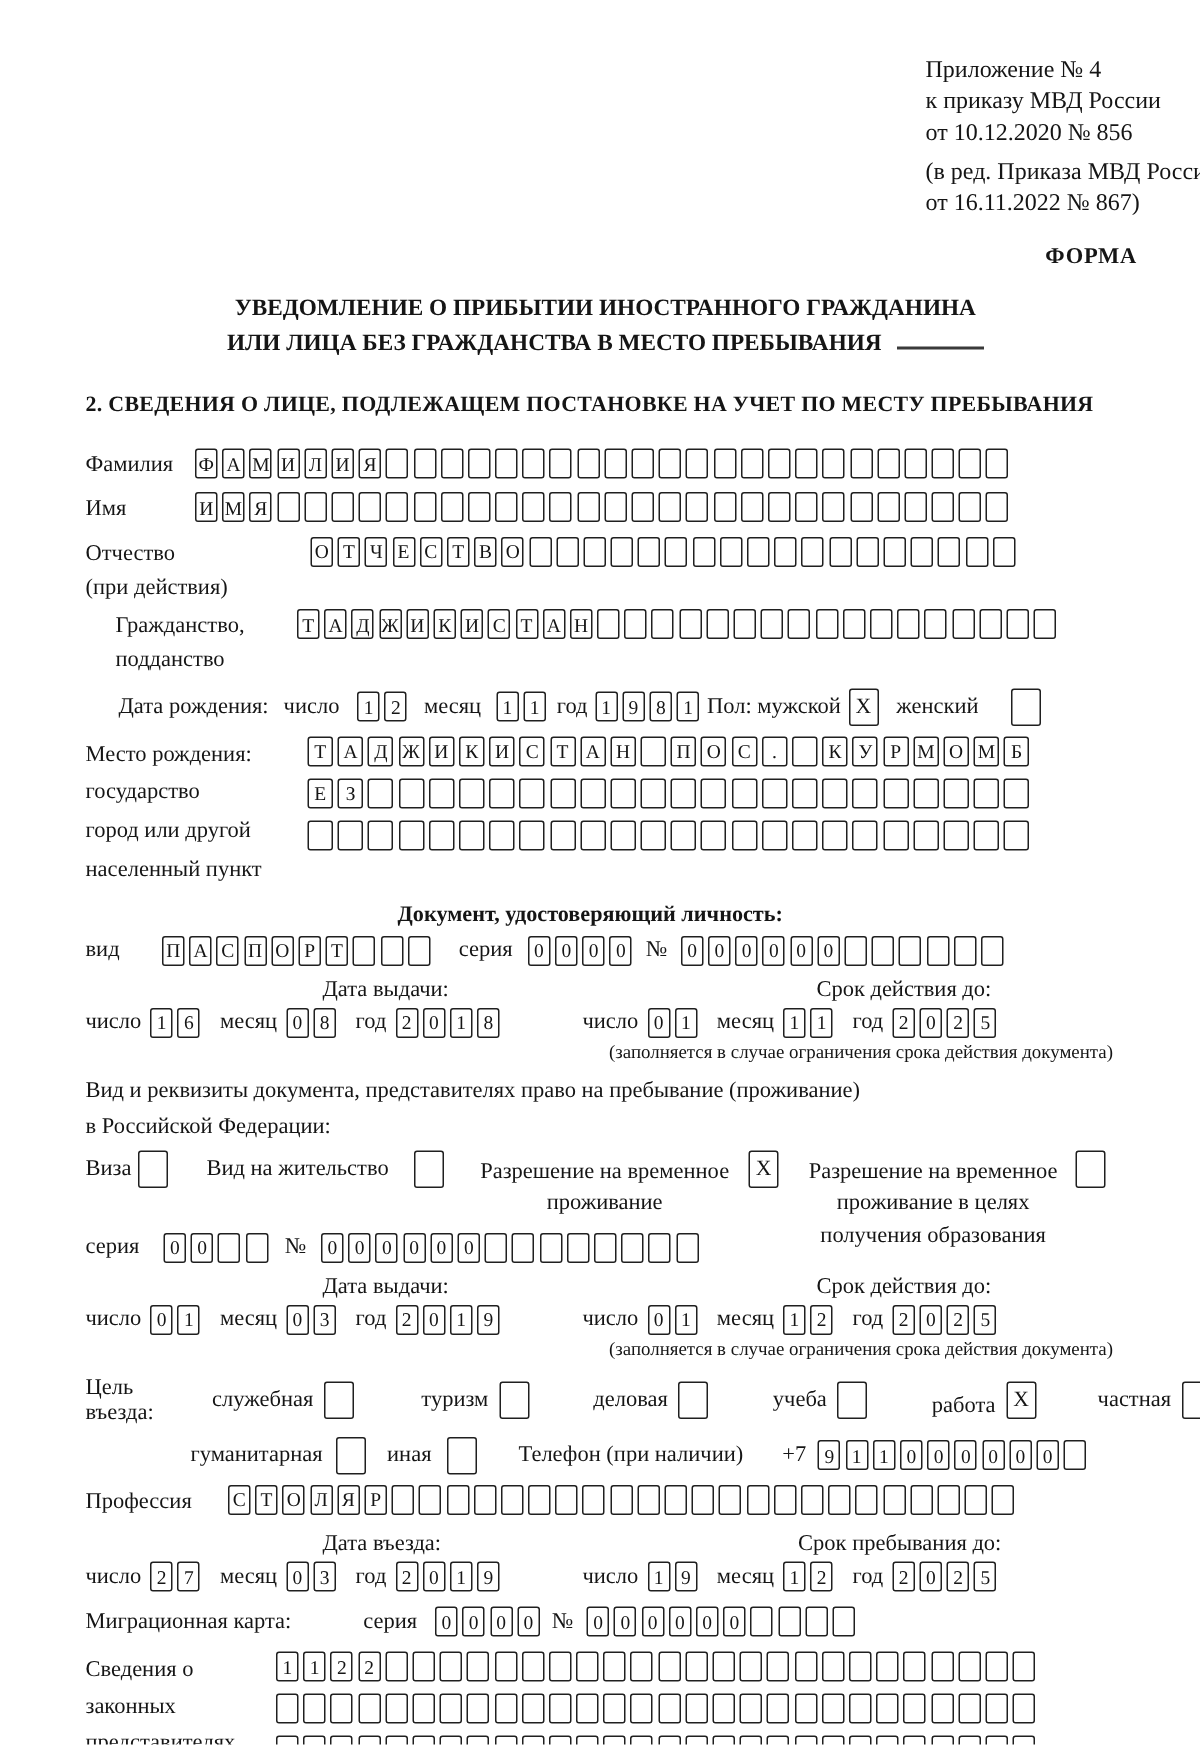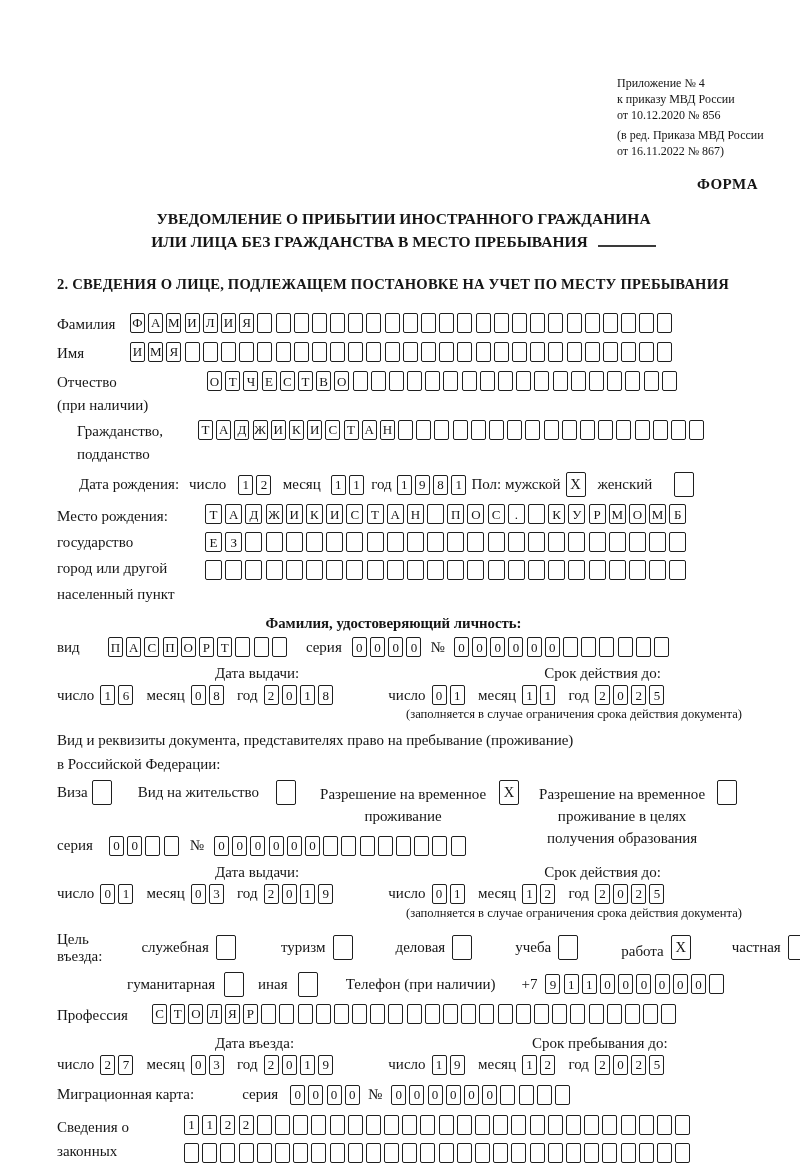--- a/index.html
+++ b/index.html
@@ -5,21 +5,21 @@
   * { box-sizing: border-box; }
   html,body { margin:0; padding:0; }
   body {
     width:800px; height:1163px; overflow:hidden;
     background:#ffffff; color:#151515;
     font-family:"Liberation Serif","DejaVu Serif",serif;
     font-size:15px;
   }
   .page { width:800px; height:1163px; padding:36px 10px 0 57px; }
 
-  .note { margin-left:560px; font-size:12px; line-height:1.32;margin-top:40px; }
+  .note { margin-left:560px; font-size:16px; line-height:1.32; }
   .note div { white-space:nowrap; }
   .note .amend { margin-top:5px; }
 
   .forma { text-align:right; padding-right:32px; font-weight:bold; font-size:15px; margin-top:16px; letter-spacing:.5px; }
 
   .title { text-align:center; font-weight:bold; font-size:15.5px; line-height:1.5; margin-top:14px; margin-right:40px; }
   .uline { display:inline-block; width:58px; border-bottom:2px solid #3a3a3a; height:1em; margin-left:10px; }
 
   .sect { font-weight:bold; font-size:14.6px; margin-top:22px; letter-spacing:.2px; }
 
@@ -147,21 +147,21 @@
         <span class="cb"></span>
         <span class="cb"></span>
         <span class="cb"></span>
         <span class="cb"></span>
       </div>
   </div>
 
   <div class="frow">
     <div class="lblcol" style="width:150px;">
       <div>Отчество</div>
-      <div>(при наличии)</div>
+      <div>(при действия)</div>
     </div>
     <div class="cbrow">
         <span class="cb">О</span>
         <span class="cb">Т</span>
         <span class="cb">Ч</span>
         <span class="cb">Е</span>
         <span class="cb">С</span>
         <span class="cb">Т</span>
         <span class="cb">В</span>
         <span class="cb">О</span>
@@ -330,21 +330,21 @@
           <span class="cb"></span>
           <span class="cb"></span>
           <span class="cb"></span>
           <span class="cb"></span>
           <span class="cb"></span>
           <span class="cb"></span>
         </div>
     </div>
   </div>
 
-  <div class="dochead">Фамилия, удостоверяющий личность:</div>
+  <div class="dochead">Документ, удостоверяющий личность:</div>
 
   <div class="frow" style="margin-top:5px; align-items:center;">
     <span style="width:51px;">вид</span>
     <span class="cbrow">
         <span class="cb">П</span>
         <span class="cb">А</span>
         <span class="cb">С</span>
         <span class="cb">П</span>
         <span class="cb">О</span>
         <span class="cb">Р</span>

